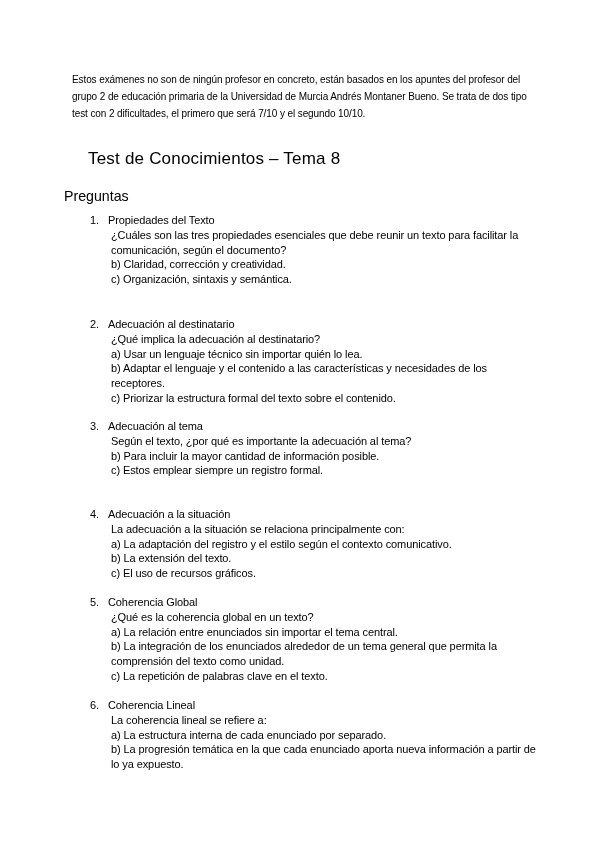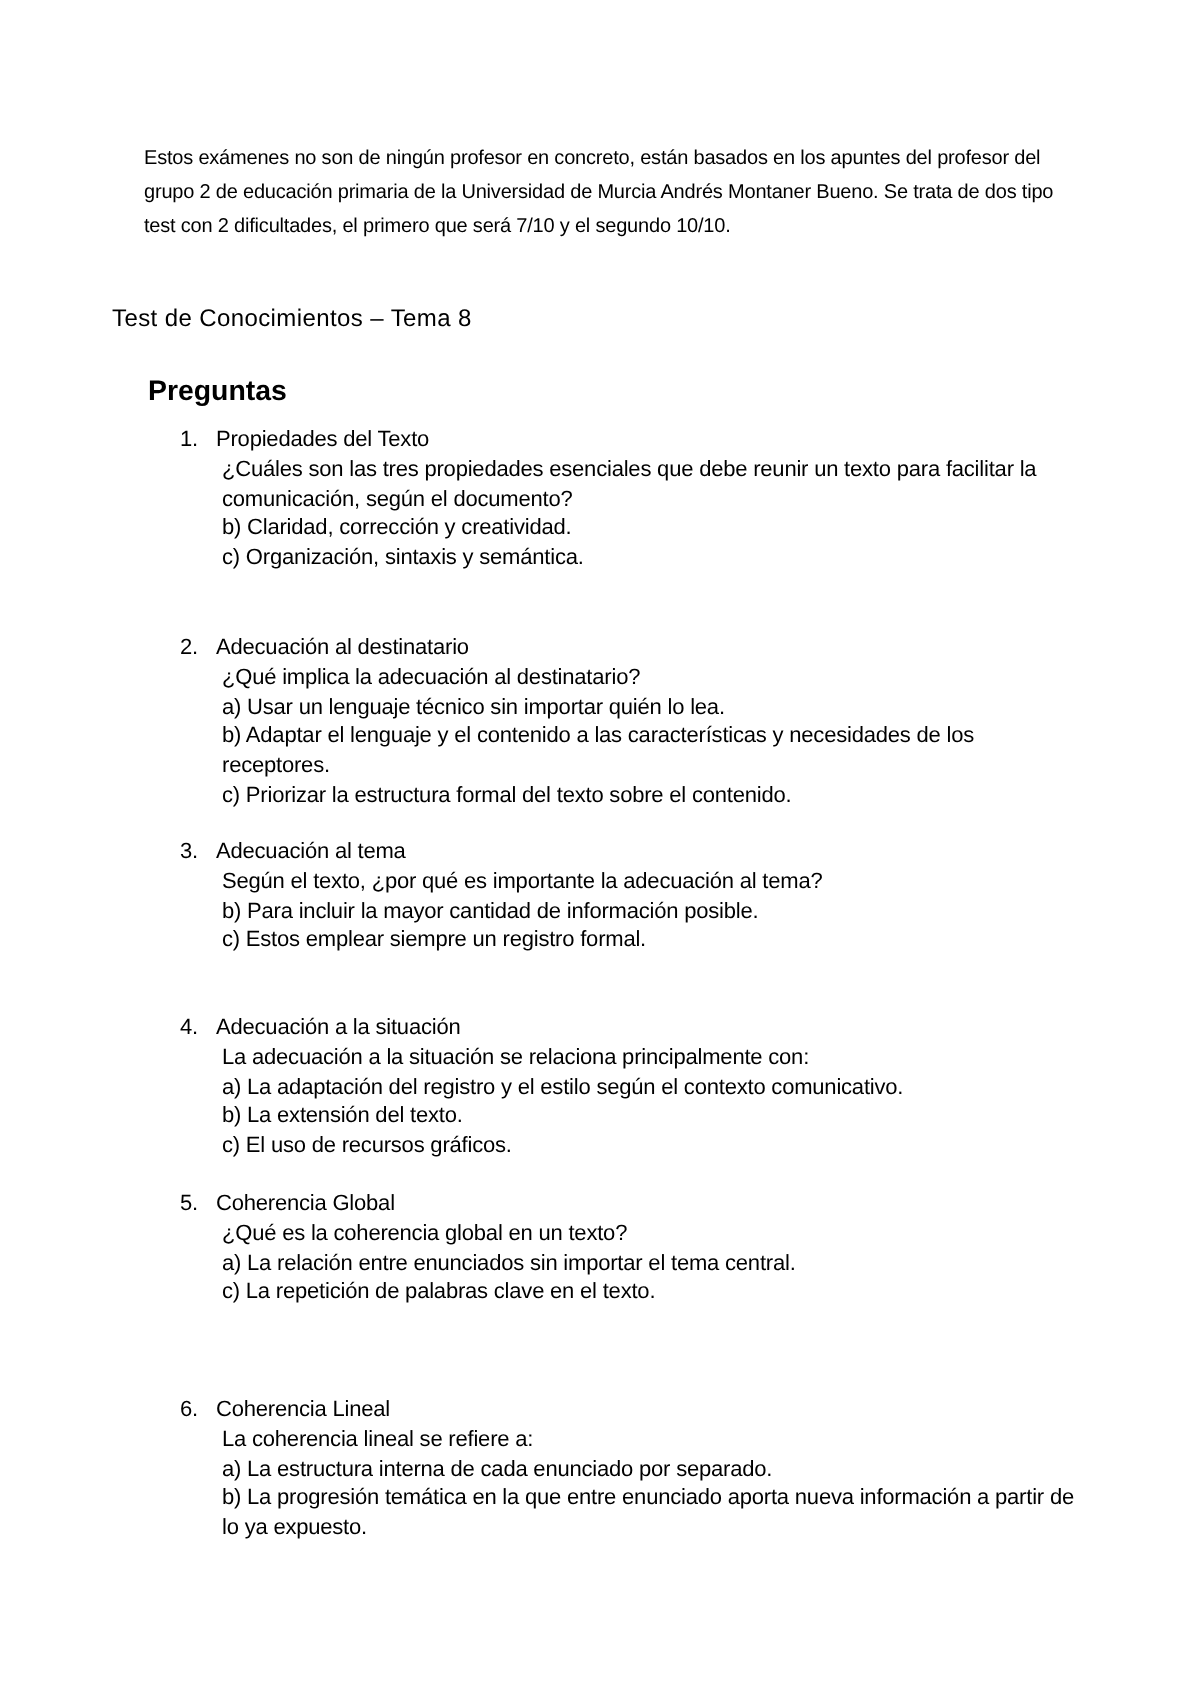--- a/index.html
+++ b/index.html
@@ -25,35 +25,35 @@
       position: absolute;
       left: 72px;
       top: 71px;
       width: 470px;
       font-size: 10px;
       line-height: 17px;
       letter-spacing: -0.1px;
     }
     .title {
       position: absolute;
-      left: 56px;
+      left: 88px;
       top: 148px;
-      font-size: 12px;
+      font-size: 17px;
       line-height: 22px;
       font-weight: normal;
       letter-spacing: 0.2px;
       margin: 0;
     }
     .subtitle {
       position: absolute;
-      left: 74px;
+      left: 64px;
       top: 187px;
       font-size: 14.2px;
       line-height: 18px;
-      font-weight: bold;
+      font-weight: normal;
       margin: 0;
     }
     .question {
       position: absolute;
       left: 90px;
       width: 450px;
       font-size: 11px;
       line-height: 14.8px;
       letter-spacing: -0.1px;
     }
@@ -139,29 +139,30 @@
   </div>
 
   <div class="question" style="top:595px;">
     <div class="q-head">
       <span class="q-num">5.</span>
       <span class="q-title">Coherencia Global</span>
     </div>
     <div class="q-body">
       <span class="q-line indent">¿Qué es la coherencia global en un texto?</span>
       <span class="q-line indent">a) La relación entre enunciados sin importar el tema central.</span>
+      <span class="q-line indent">b) La integración de los enunciados alrededor de un tema general que permita la comprensión del texto como unidad.</span>
       <span class="q-line indent">c) La repetición de palabras clave en el texto.</span>
     </div>
   </div>
 
   <div class="question" style="top:698px;">
     <div class="q-head">
       <span class="q-num">6.</span>
       <span class="q-title">Coherencia Lineal</span>
     </div>
     <div class="q-body">
       <span class="q-line indent">La coherencia lineal se refiere a:</span>
       <span class="q-line indent">a) La estructura interna de cada enunciado por separado.</span>
-      <span class="q-line indent">b) La progresión temática en la que entre enunciado aporta nueva información a partir de lo ya expuesto.</span>
+      <span class="q-line indent">b) La progresión temática en la que cada enunciado aporta nueva información a partir de lo ya expuesto.</span>
     </div>
   </div>
 
 </div>
 
 </body></html>

